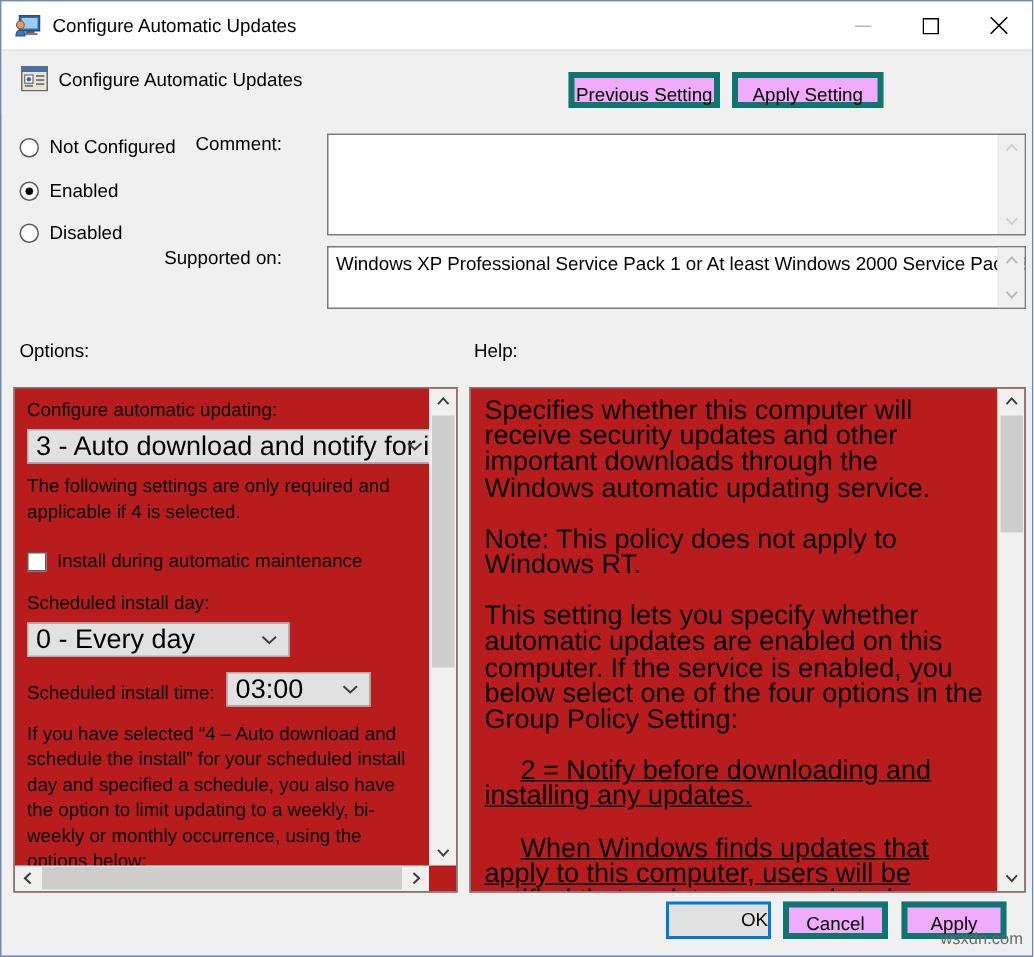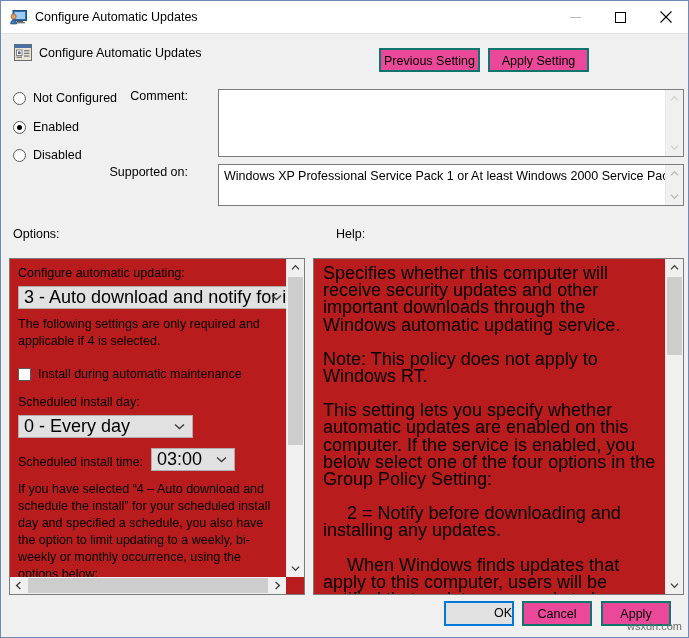--- a/index.html
+++ b/index.html
@@ -78,22 +78,22 @@
   }
   .header-title {
     position: absolute;
     left: 38px;
     top: 12px;
     font-size: 12.5px;
   }
   .btn {
     font-family: "Liberation Sans", sans-serif;
     font-size: 12.5px;
-    background: #ec4899;
-    border: 2px solid #0f766e;
+    background: #f0abfc;
+    border: 4px solid #0f766e;
     color: #000;
     padding: 0;
     box-sizing: border-box;
     height: 24px;
     line-height: 22px;
     text-align: center;
   }
   #prev-setting-btn {
     position: absolute;
     left: 378px;
@@ -189,21 +189,21 @@
   .vsb-arrow.down { bottom: 0; }
   .vsb-thumb {
     position: absolute;
     left: 1px;
     width: 15px;
     background: #cdcdcd;
   }
 
   
   #options-label { position: absolute; left: 12px; top: 226px; font-size: 12.5px; }
-  #help-label    { position: absolute; left: 315px; top: 226px; font-size: 12.5px; margin-left: 20px; }
+  #help-label    { position: absolute; left: 315px; top: 226px; font-size: 12.5px; }
 
   .panel {
     position: absolute;
     background: #b91c1c;
     border: 1px solid #7b7b7b;
     box-sizing: border-box;
     overflow: hidden;
   }
   #options-panel { left: 8px;   top: 257px; width: 296px; height: 337px; }
   #help-panel    { left: 312px; top: 257px; width: 371px; height: 337px; }
@@ -289,21 +289,21 @@
     box-sizing: border-box;
     margin-right: 7px;
     flex: none;
   }
 
   .help-p {
     font-size: 18px;
     line-height: 17.2px;
     margin: 0 0 17px 0;
   }
-  .help-p.indent { text-indent: 24px; }
+  .help-p.indent { text-indent: 24px; text-decoration: underline; }
 
   
   #ok-button {
     position: absolute;
     left: 443px;
     top: 600px;
     width: 70px;
     height: 25px;
     background: #e1e1e1;
     border: 2px solid #0078d7;
@@ -468,21 +468,21 @@
         <span class="combo-value">0 - Every day</span>
         <span class="combo-arrow">
           <svg width="11" height="7" viewBox="0 0 11 7">
               <path d="M1 1.5 L5.5 5.6 L10 1.5" fill="none" stroke="#3a3a3a" stroke-width="1.3"></path>
             </svg>
         </span>
       </div>
 
       <div style="display:flex;align-items:flex-end;margin-bottom:10px;">
         <span class="opt-text" style="margin-right:8px;">Scheduled install time:</span>
-        <div class="combo" style="width:84px;">
+        <div class="combo" style="width:96px;">
           <span class="combo-value">03:00</span>
           <span class="combo-arrow">
             <svg width="11" height="7" viewBox="0 0 11 7">
                 <path d="M1 1.5 L5.5 5.6 L10 1.5" fill="none" stroke="#3a3a3a" stroke-width="1.3"></path>
               </svg>
           </span>
         </div>
       </div>
 
       <div class="opt-wrap">If you have selected “4 – Auto download and schedule the install” for your scheduled install day and specified a schedule, you also have the option to limit updating to a weekly, bi-weekly or monthly occurrence, using the options below:</div>

